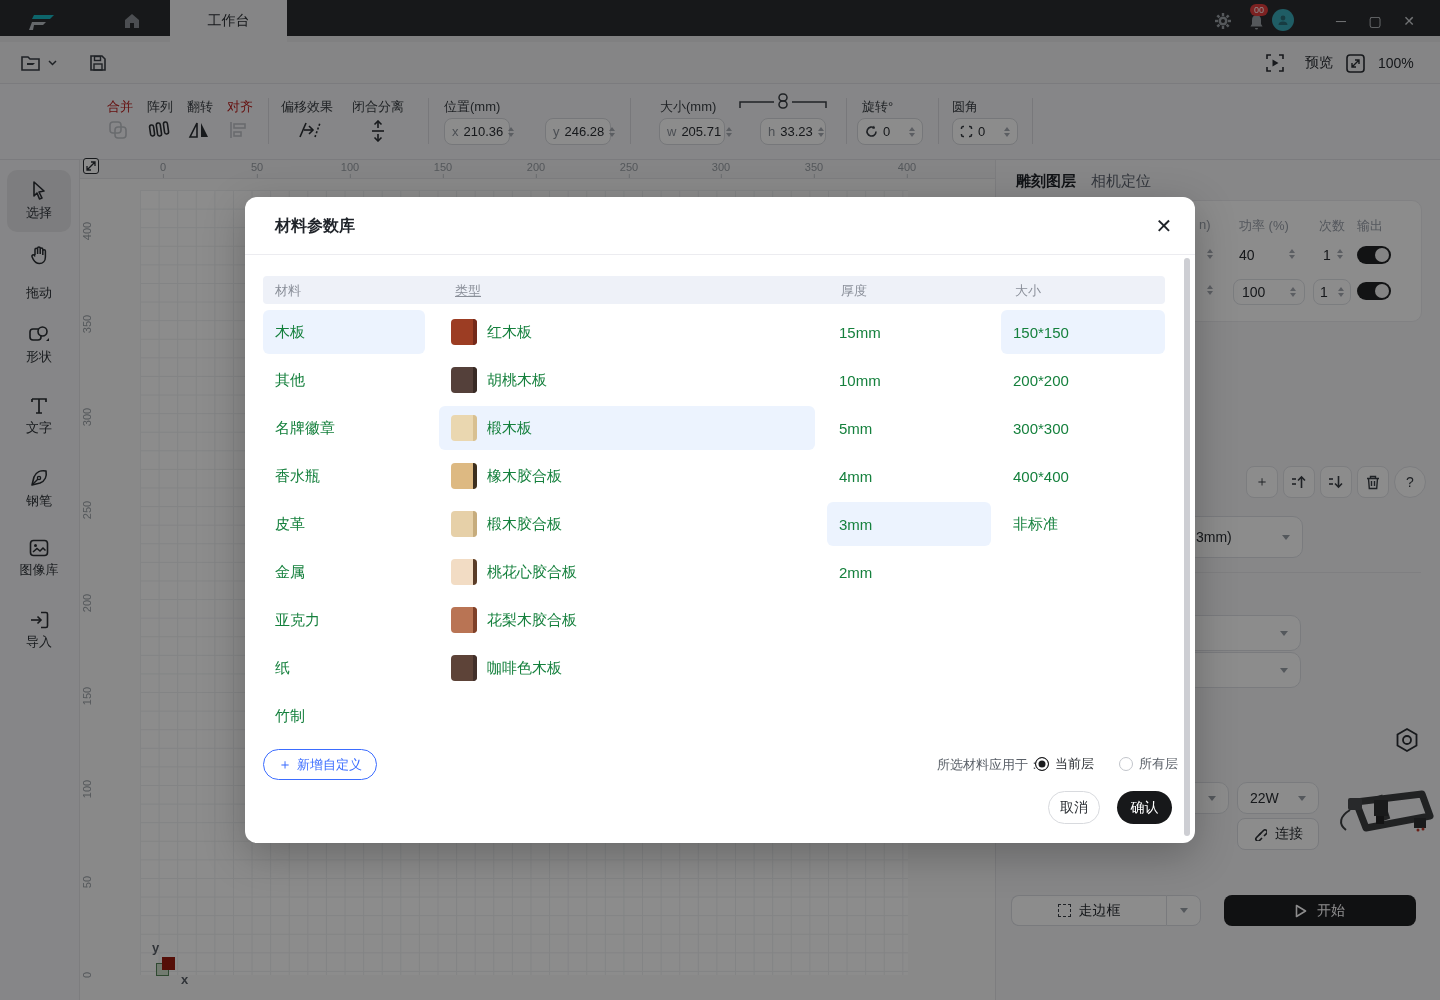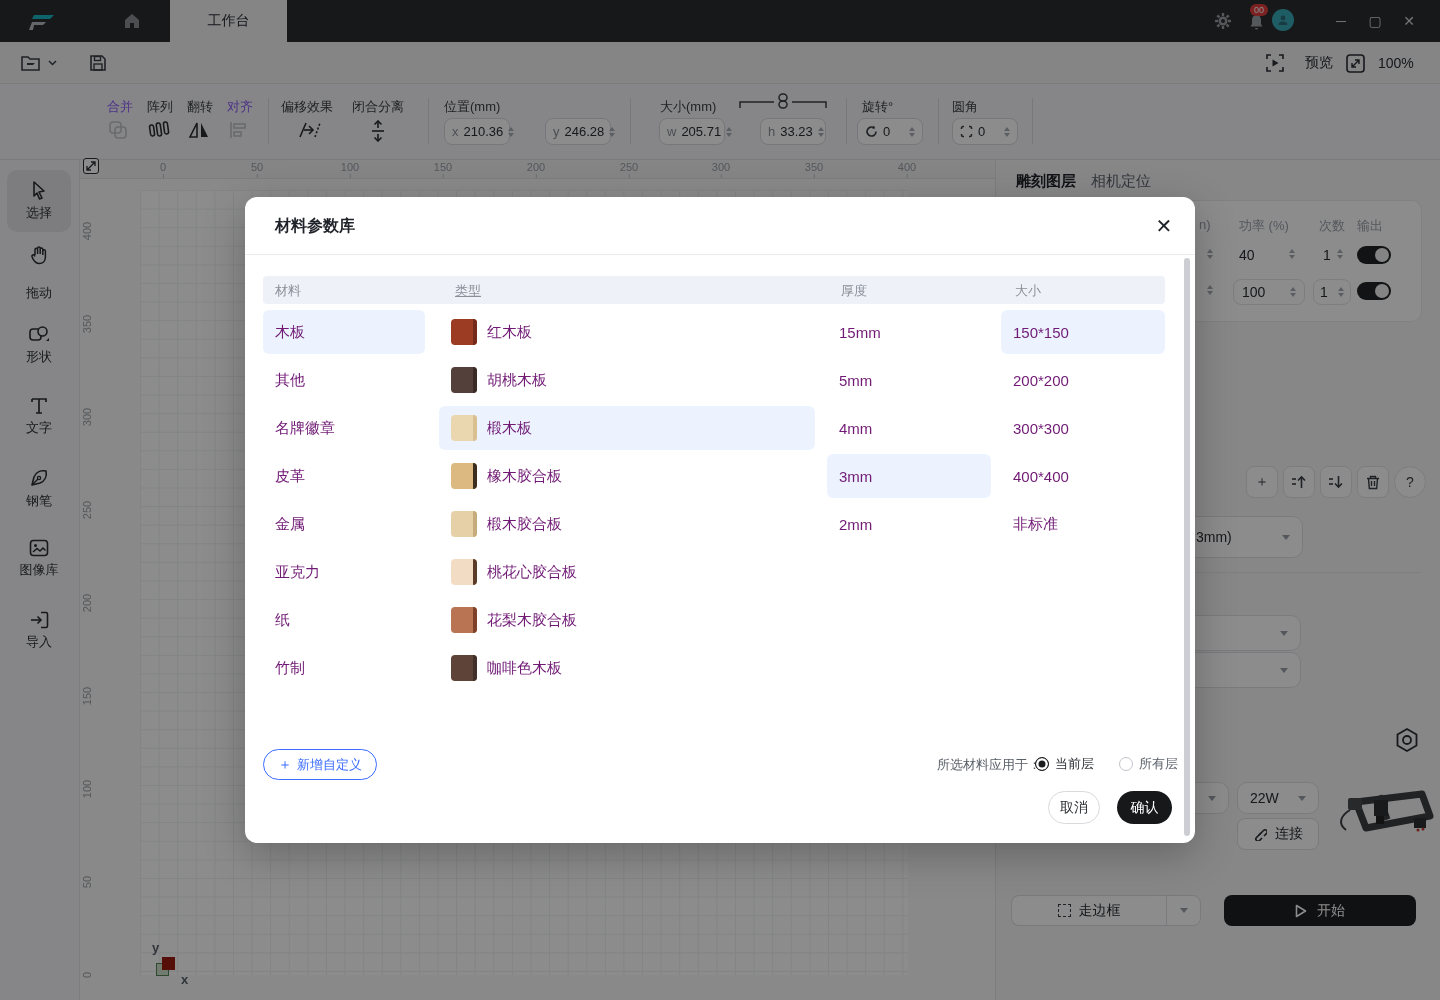--- a/index.html
+++ b/index.html
@@ -1,33 +1,33 @@
 <!DOCTYPE html>
 <html><head>
 <meta charset="utf-8">
 <style>
   *{margin:0;padding:0;box-sizing:border-box;}
   html,body{width:1440px;height:1000px;overflow:hidden;}
   body{font-family:"Liberation Sans","DejaVu Sans",sans-serif;background:#e9e9ec;position:relative;}
   .abs{position:absolute;}
   
-  .titlebar{position:absolute;left:0;top:0;width:1440px;height:42px;background:#2b2d30;color:#cfd2d6;}
+  .titlebar{position:absolute;left:0;top:0;width:1440px;height:36px;background:#2b2d30;color:#cfd2d6;}
   .tab-active{position:absolute;left:170px;top:0;width:117px;height:42px;background:#f2f2f4;color:#2a2e33;
     display:flex;align-items:center;justify-content:center;font-size:14px;}
   .win-btn{position:absolute;top:0;width:34px;height:42px;display:flex;align-items:center;justify-content:center;
     font-size:14px;color:#cfd2d6;}
   .badge{position:absolute;background:#e23c3c;color:#fff;font-size:9px;border-radius:8px;padding:1px 4px;}
   .avatar{position:absolute;width:22px;height:22px;border-radius:50%;background:#3aa9b8;display:flex;align-items:center;justify-content:center;}
   
   .toolbar2{position:absolute;left:0;top:42px;width:1440px;height:42px;background:#f2f2f4;border-bottom:1px solid #e0e1e5;}
   .tb2-item{position:absolute;top:0;height:42px;display:flex;align-items:center;gap:6px;color:#2a2e33;font-size:14px;}
   
   .toolbar3{position:absolute;left:0;top:84px;width:1440px;height:76px;background:#f5f5f7;border-bottom:1px solid #e0e1e5;}
   .grp-label{position:absolute;font-size:13px;color:#3a3f45;top:14px;}
-  .grp-label.dis{color:#8b5cf6;}
+  .grp-label.dis{color:#b91c1c;}
   .pill{position:absolute;top:34px;height:27px;border:1px solid #d7d9de;border-radius:8px;background:#fff;
     display:flex;align-items:center;gap:5px;padding:0 7px;font-size:13px;color:#2a2e33;}
   .pill .pfx{color:#8a9099;}
   .vsep{position:absolute;top:14px;width:1px;height:46px;background:#dadbe0;}
   .chev{display:inline-flex;flex-direction:column;gap:2px;margin-left:auto;}
   .chev i{display:block;width:0;height:0;border-left:3.5px solid transparent;border-right:3.5px solid transparent;}
   .chev .up{border-bottom:4px solid #a7abb3;}
   .chev .dn{border-top:4px solid #a7abb3;}
   .ticon{display:flex;align-items:center;justify-content:center;}
   
@@ -61,21 +61,21 @@
   .overlay{position:absolute;left:0;top:0;width:1440px;height:1000px;background:rgba(0,0,0,0.45);z-index:40;}
   .modal{position:absolute;left:245px;top:197px;width:950px;height:646px;background:#fff;border-radius:12px;z-index:50;
     box-shadow:0 12px 40px rgba(0,0,0,.25);}
   .m-title{position:absolute;left:30px;top:19px;font-size:16px;color:#1f2329;font-weight:bold;}
   .m-close{position:absolute;left:903px;top:13px;width:32px;height:32px;display:flex;align-items:center;justify-content:center;
     font-size:20px;color:#1f2329;cursor:pointer;}
   .m-div{position:absolute;left:0;top:57px;width:950px;height:1px;background:#ececf0;}
   .m-hdr{position:absolute;left:18px;top:79px;width:902px;height:28px;background:#eef1f8;border-radius:4px;}
   .m-hdr span{position:absolute;top:6px;font-size:13px;color:#8a8f99;}
   .mcol{position:absolute;top:113px;}
-  .mrow{height:44px;margin-bottom:4px;display:flex;align-items:center;border-radius:6px;font-size:15px;color:#701a75;padding:0 12px;text-align:right;}
+  .mrow{height:44px;margin-bottom:4px;display:flex;align-items:center;border-radius:6px;font-size:15px;color:#15803d;padding:0 12px;text-align:right;}
   .mrow.sel{background:#ecf3fe;}
   .swatch{width:26px;height:26px;border-radius:4px;margin-right:10px;position:relative;flex:none;}
   .swatch .edge{position:absolute;right:0;top:0;width:4px;height:100%;border-radius:0 4px 4px 0;}
   .m-scroll{position:absolute;left:939px;top:61px;width:6px;height:578px;}
   .m-scroll .thumb{width:6px;height:578px;border-radius:3px;background:#cdced3;}
   .btn-add{position:absolute;left:18px;top:552px;height:31px;padding:0 14px;border:1px solid #3b6cff;border-radius:16px;
     color:#3b6cff;font-size:13px;display:flex;align-items:center;gap:5px;background:#fff;}
   .radio{width:14px;height:14px;border-radius:50%;border:1.5px solid #c2c5cb;background:#fff;flex:none;}
   .radio.on{border-color:#1b1c1e;background:#1b1c1e;box-shadow:inset 0 0 0 2.5px #fff;}
   .btn-cancel{position:absolute;left:803px;top:594px;width:52px;height:33px;border:1px solid #d8dade;border-radius:17px;
@@ -555,20 +555,23 @@
     <div class="mrow sel">
         <span>木板</span>
       </div>
     <div class="mrow">
         <span>其他</span>
       </div>
     <div class="mrow">
         <span>名牌徽章</span>
       </div>
     <div class="mrow">
+        <span>香水瓶</span>
+      </div>
+    <div class="mrow">
         <span>皮革</span>
       </div>
     <div class="mrow">
         <span>金属</span>
       </div>
     <div class="mrow">
         <span>亚克力</span>
       </div>
     <div class="mrow">
         <span>纸</span>
@@ -625,20 +628,23 @@
       <span class="swatch" style="background: rgb(93, 67, 56);">
           <span class="edge" style="background: rgb(66, 48, 42);"></span>
         </span>
       <span>咖啡色木板</span>
       </div>
   </div>
 
   <div class="mcol" style="left:582px;width:164px;">
     <div class="mrow">
         <span>15mm</span>
+      </div>
+    <div class="mrow">
+        <span>10mm</span>
       </div>
     <div class="mrow">
         <span>5mm</span>
       </div>
     <div class="mrow">
         <span>4mm</span>
       </div>
     <div class="mrow sel">
         <span>3mm</span>
       </div>

